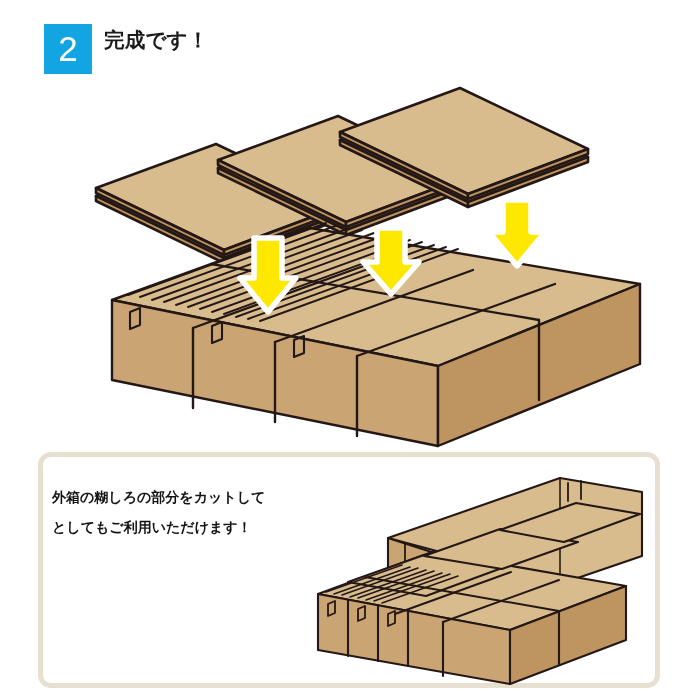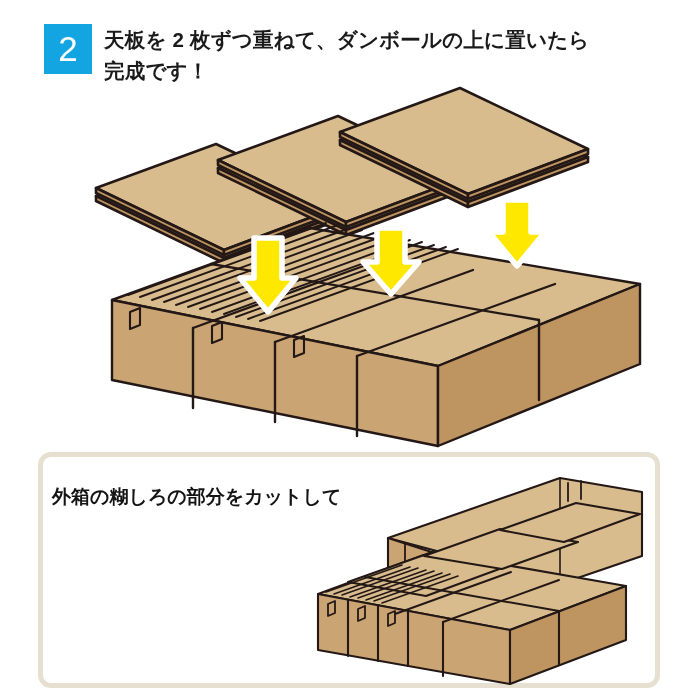--- a/index.html
+++ b/index.html
@@ -48,37 +48,36 @@
     left:38px;top:452px;
     width:622px;height:236px;
     border:5px solid #E7E0D0;
     border-radius:13px;
     background:#ffffff;
     box-sizing:border-box;
   }
   .info-text{
     position:absolute;
     left:52px;top:482px;
-    font-size:19px;
+    font-size:14px;
     font-weight:bold;
     color:#141414;
     line-height:30px;
     white-space:nowrap;
   }
   .info-text div{display:block;}
 </style>
 </head>
 <body>
 
 <div id="page">
 
   <div class="header">
     <div class="step-badge">2</div>
     <div class="header-text">
-      <div>天板を 2 枚ずつ重ねて、ダンボールの上に置いたら</div>
       <div>完成です！</div>
     </div>
   </div>
 
   <svg class="illus" viewBox="0 0 700 700">
     <defs>
       <g id="boxNotch">
         <path d="M0,0 l7,-3 l0,13 l-7,3 z" fill="none" stroke="#231815" stroke-width="2.1"></path>
       </g>
     </defs>
@@ -175,20 +174,21 @@
       <g>
         <path d="M503,200 L531,200 L531,232 L545,232 L517,266 L489,232 L503,232 Z" fill="#FFE800" stroke="#ffffff" stroke-width="5.5" stroke-linejoin="round"></path>
       </g>
     </g>
   </svg>
 
   <div class="info-panel"></div>
 
   <div class="info-text">
     <div>外箱の糊しろの部分をカットして</div>
+    <div>としてもご利用いただけます！</div>
   </div>
 
   <svg class="illus" viewBox="0 0 700 700">
     <g stroke="#231815" stroke-width="2.1" stroke-linejoin="round" stroke-linecap="round">
 
       <g>
         <path d="M388,538 L560,478 L642,492 L642,556 L560,584 Z" fill="#D9BC8D"></path>
         <path d="M560,478 L560,584" fill="none" stroke="#231815" stroke-width="1.6"></path>
       </g>
 

